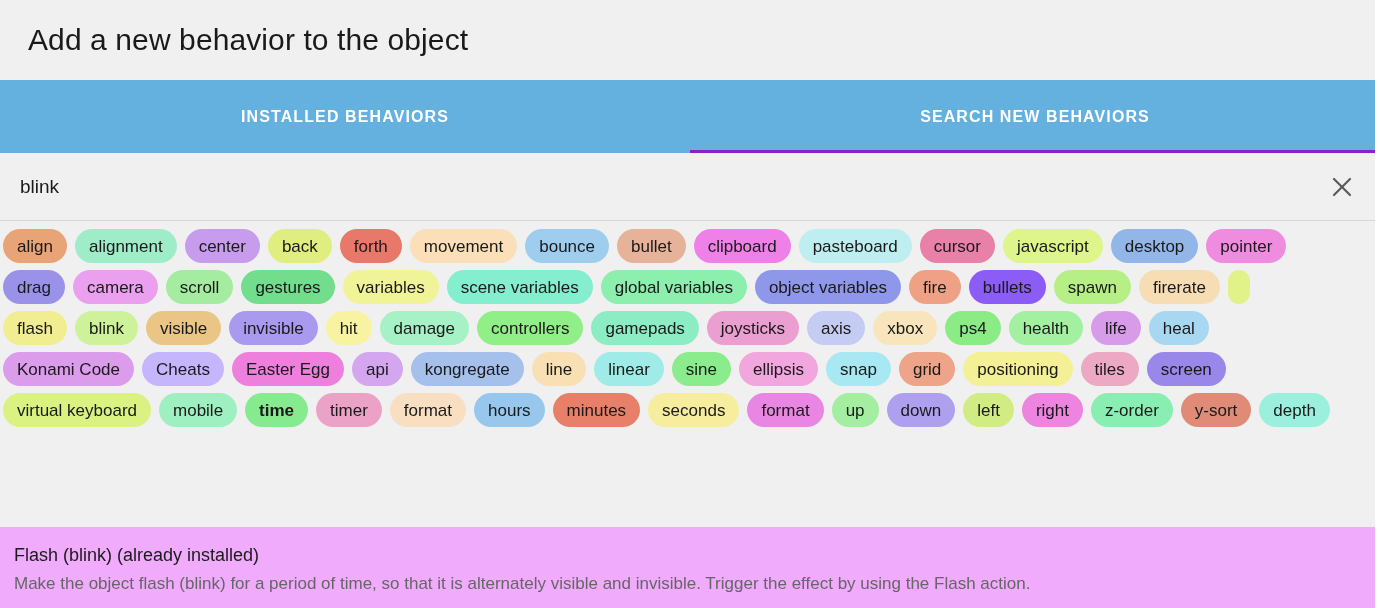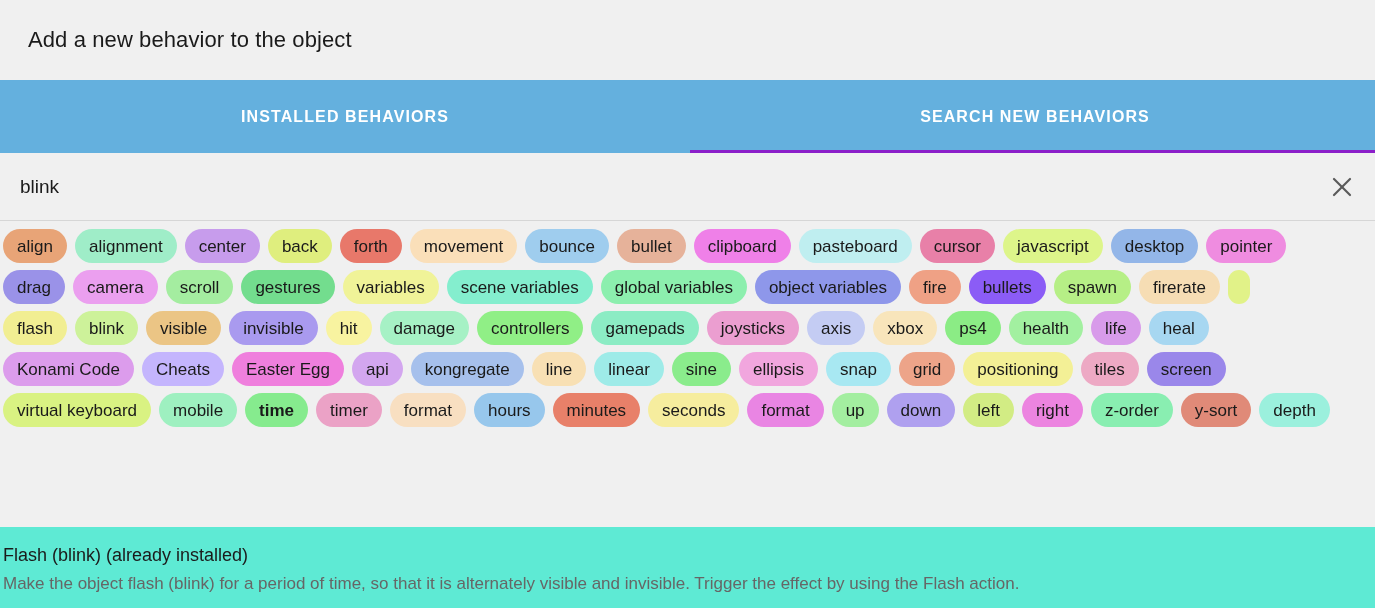--- a/index.html
+++ b/index.html
@@ -23,21 +23,21 @@
   
   .dialog-header {
     height: 80px;
     background: #f0f0f0;
     display: flex;
     align-items: center;
     padding: 0 28px;
     flex: 0 0 80px;
   }
   .dialog-title {
-    font-size: 22px;
+    font-size: 30px;
     color: #1a1a1a;
     font-weight: 400;
     letter-spacing: 0.1px;
   }
 
   
   .tabs {
     height: 73px;
     background: #64b0de;
     display: flex;
@@ -126,22 +126,22 @@
     white-space: nowrap;
     cursor: pointer;
     line-height: 1;
     flex: 0 0 auto;
   }
   .chip.empty { width: 22px; padding: 0; }
 
   
   .result-area {
     flex: 0 0 auto;
-    background: #5eead4;
-    padding: 18px 14px 14px 3px;
+    background: #f0abfc;
+    padding: 18px 14px 14px 14px;
   }
   .result-title {
     font-size: 18px;
     color: #1b1b1b;
     margin-bottom: 7px;
   }
   .result-desc {
     font-size: 17px;
     color: #666666;
     line-height: 1.25;

